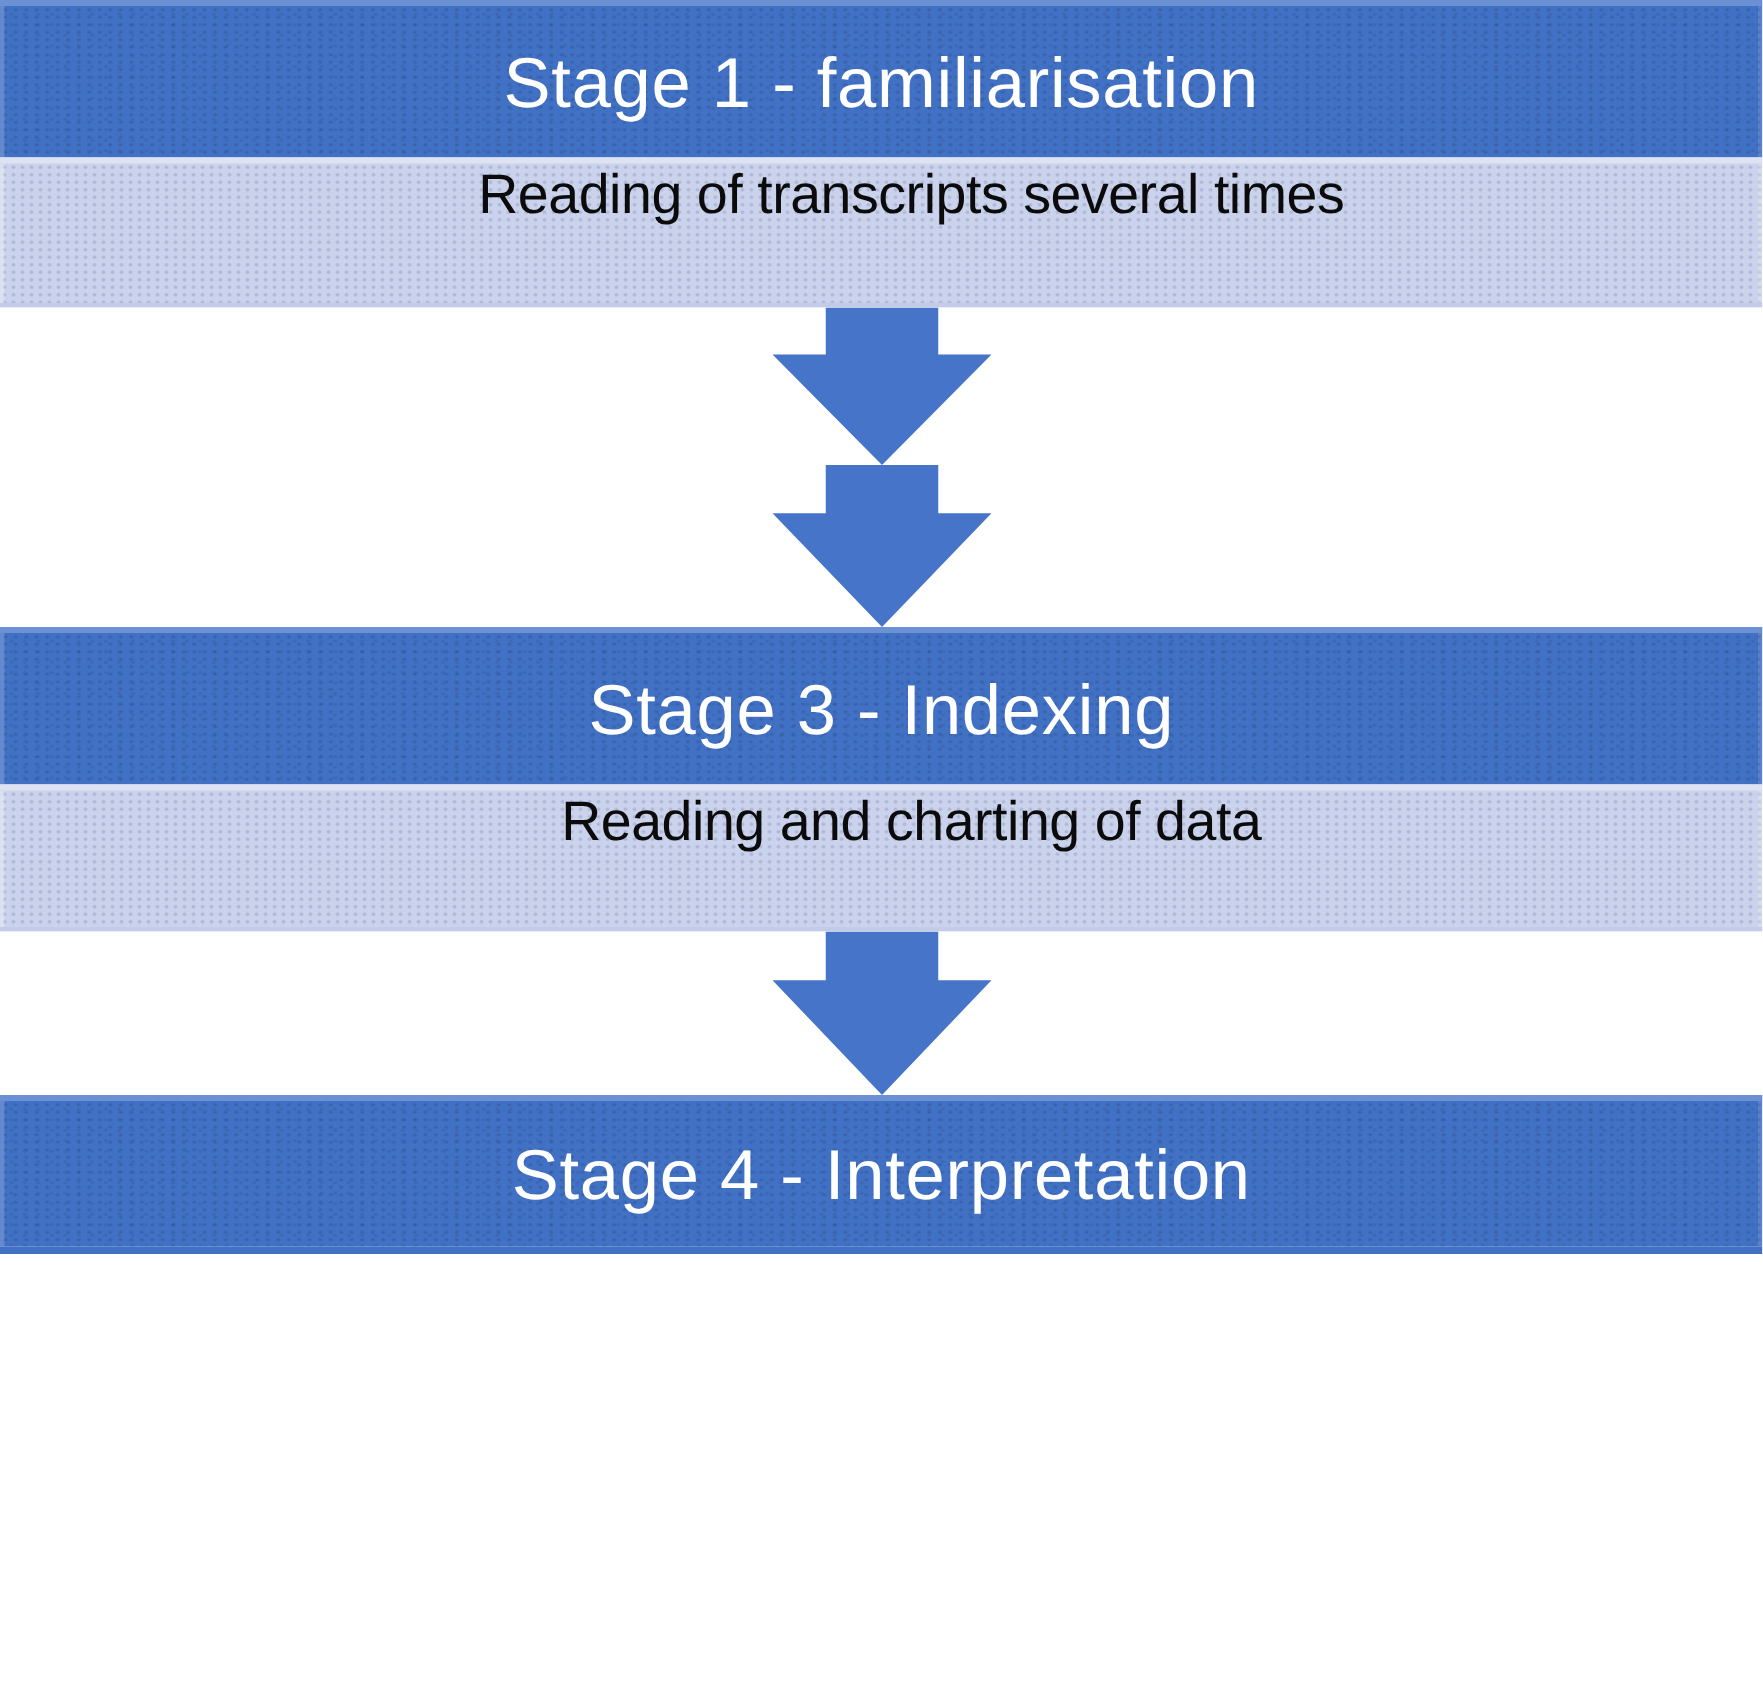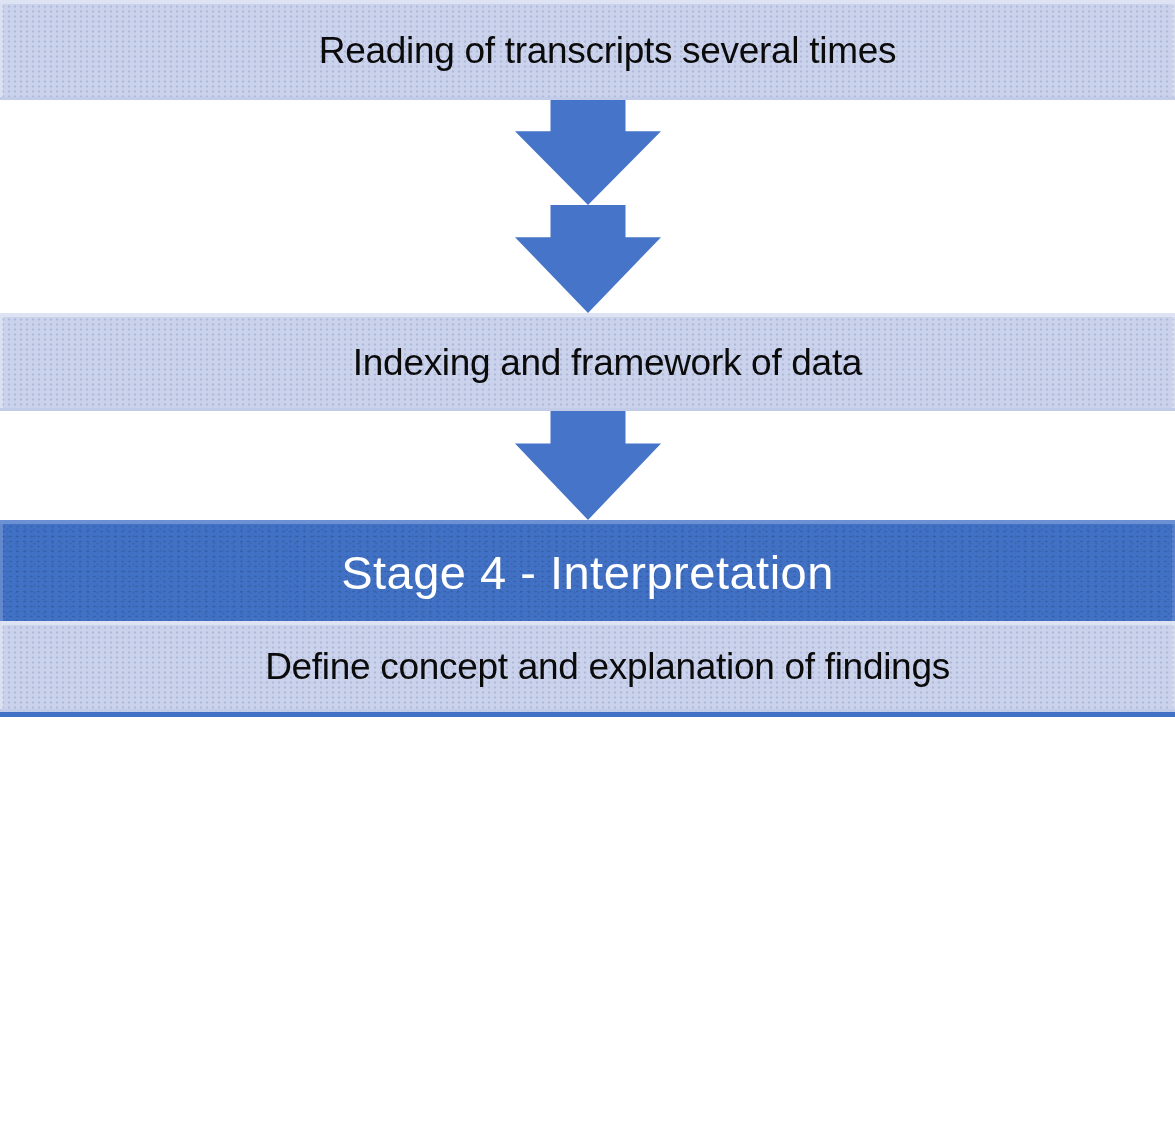--- a/index.html
+++ b/index.html
@@ -42,21 +42,21 @@
   .stage-header .title{
     color:var(--header-text);
     font-size:47px;
     font-weight:400;
     letter-spacing:0.5px;
     white-space:nowrap;
   }
   .stage-band{
     width:100%;
     display:flex;
-    align-items:center;
+    align-items:flex-start;
     justify-content:center;
     background-color:var(--band-blue);
     background-image:radial-gradient(rgba(110,125,170,0.30) 1px, transparent 1.6px);
     background-size:6px 5px;
     border-top:4px solid var(--band-edge-top);
     border-bottom:3px solid var(--band-edge-bottom);
     box-shadow:inset 3px 0 0 rgba(255,255,255,0.35), inset -3px 0 0 rgba(255,255,255,0.25);
     padding-left:40px;
   }
   .stage-band .desc{
@@ -87,46 +87,49 @@
     height:5px;
     width:100%;
     background:var(--header-blue);
   }
 </style>
 </head>
 <body>
 
 <div class="diagram">
 
+  <div class="stage-header h1">
+    <span class="title">Stage 1 - familiarisation</span>
+  </div>
   <div class="stage-band b1">
     <span class="desc">Reading of transcripts several times</span>
   </div>
   <div class="connector g1">
     <svg viewBox="0 0 146 104" width="146" preserveAspectRatio="none" aria-hidden="true">
       <polygon class="arrow-fill" points="35.5,0 110.5,0 110.5,31 146,31 73,104 0,31 35.5,31"></polygon>
     </svg>
   </div>
 
   <div class="connector g2">
     <svg viewBox="0 0 146 104" width="146" preserveAspectRatio="none" aria-hidden="true">
       <polygon class="arrow-fill" points="35.5,0 110.5,0 110.5,31 146,31 73,104 0,31 35.5,31"></polygon>
     </svg>
   </div>
 
+  <div class="stage-header h3">
+    <span class="title">Stage 3 - Indexing</span>
+  </div>
   <div class="stage-band b3">
-    <span class="desc">Indexing and framework of data</span>
+    <span class="desc">Reading and charting of data</span>
   </div>
   <div class="connector g3">
     <svg viewBox="0 0 146 104" width="146" preserveAspectRatio="none" aria-hidden="true">
       <polygon class="arrow-fill" points="35.5,0 110.5,0 110.5,31 146,31 73,104 0,31 35.5,31"></polygon>
     </svg>
   </div>
 
   <div class="stage-header h4">
     <span class="title">Stage 4 - Interpretation</span>
   </div>
-  <div class="stage-band b4">
-    <span class="desc">Define concept and explanation of findings</span>
-  </div>
 
   <div class="bottom-strip"></div>
 
 </div>
 
 </body></html>

